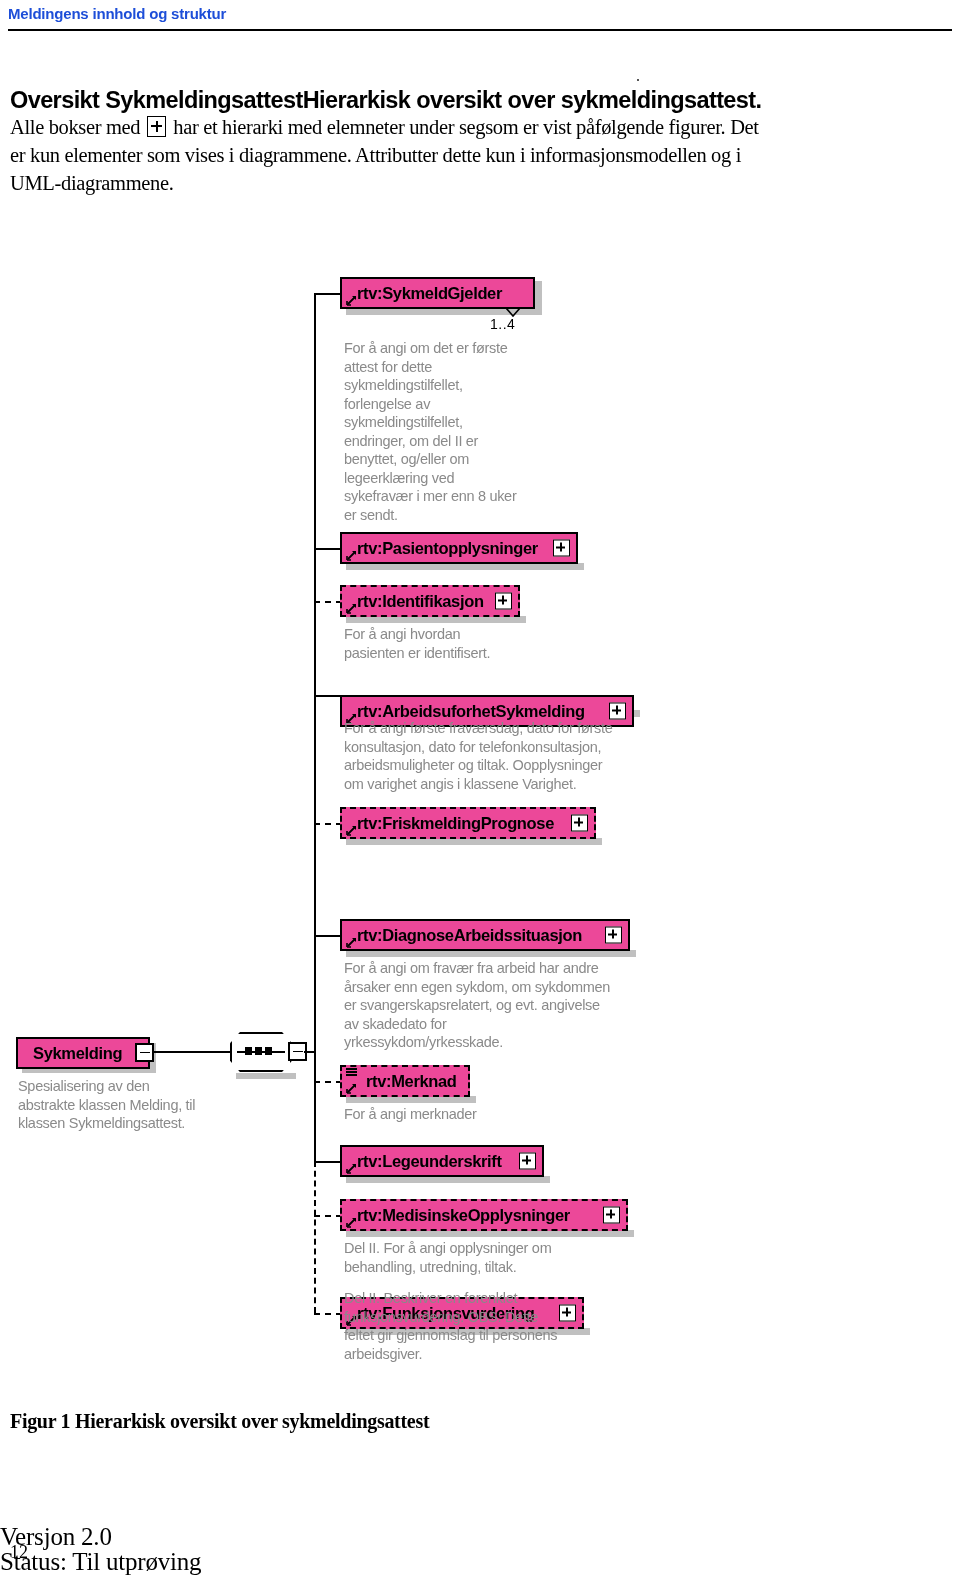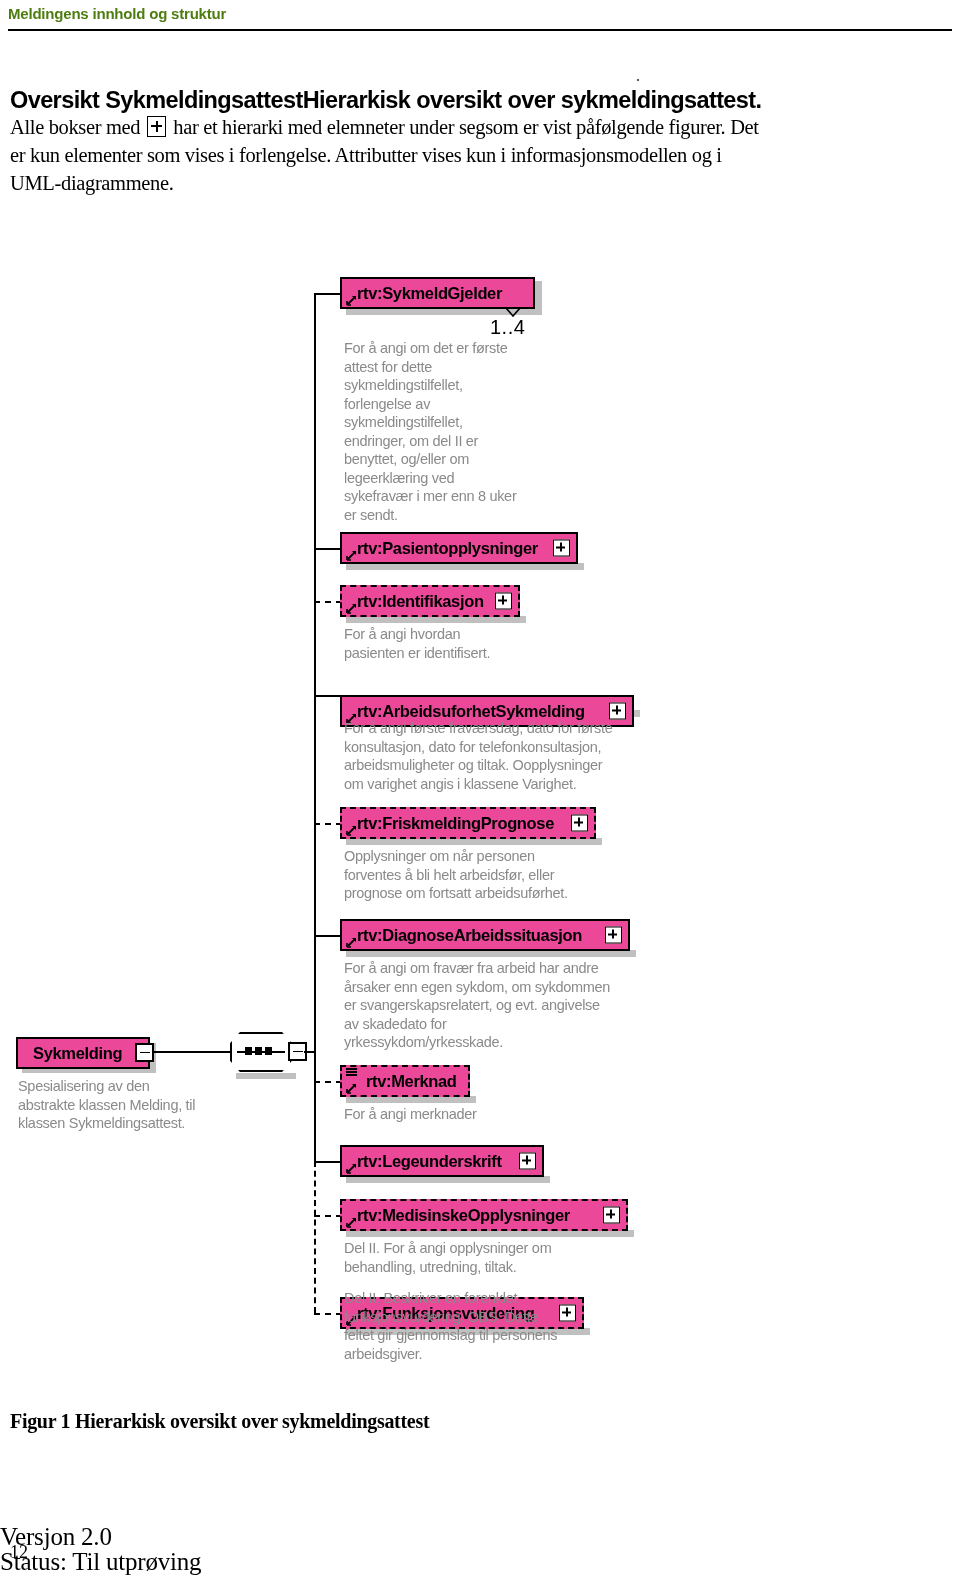--- a/index.html
+++ b/index.html
@@ -22,21 +22,21 @@
     left: 8px;
     top: 4px;
     width: 944px;
   }
   #header-text {
     font-family: "Liberation Sans", sans-serif;
     font-weight: bold;
     font-size: 15px;
     line-height: 20px;
     letter-spacing: -0.2px;
-    color: #4d7c0f;
+    color: #1d4ed8;
   }
   #header-rule {
     position: absolute;
     left: 0px;
     top: 25px;
     width: 944px;
     height: 0;
     border-top: 2px solid #000;
   }
 
@@ -225,21 +225,21 @@
     line-height: 18.5px;
     letter-spacing: -0.3px;
     color: #8a8a8a;
     white-space: pre-line;
   }
 
   
   .mult {
     position: absolute;
     font-family: "Liberation Sans", sans-serif;
-    font-size: 20px;
+    font-size: 14px;
     letter-spacing: 0.5px;
     color: #000;
   }
   .mult-caret {
     position: absolute;
     width: 14px;
     height: 9px;
   }
 
   
@@ -324,21 +324,21 @@
   <div id="header-rule"></div>
 </div>
 
 <div id="title-stray-dot"></div>
 <div id="doc-title">Oversikt SykmeldingsattestHierarkisk oversikt over sykmeldingsattest.</div>
 
 <div id="intro-block">
   <div class="intro-line">
     <span>Alle bokser med</span><span class="plus-inline"></span><span>har et hierarki med elemneter under segsom er vist påfølgende figurer. Det</span>
   </div>
-  <div class="intro-line">er kun elementer som vises i forlengelse. Attributter vises kun i informasjonsmodellen og i</div>
+  <div class="intro-line">er kun elementer som vises i diagrammene. Attributter dette kun i informasjonsmodellen og i</div>
   <div class="intro-line">UML-diagrammene.</div>
 </div>
 
 <div id="diagram">
 
   <div class="node-shadow" style="left:22px; top:812px; width:134px; height:6px;"></div>
   <div class="node-shadow" style="left:150px; top:788px; width:6px; height:30px;"></div>
   <div class="node" id="root-node" style="left:16px; top:782px; width:134px;">
     <span class="node-label">Sykmelding</span>
   </div>
@@ -451,23 +451,20 @@
     <span class="node-arrow">
       <svg viewBox="0 0 12 12" width="12" height="12">
           <path d="M1 11 L1 7 M1 11 L5 11" stroke="#000" stroke-width="1.6" fill="none"></path>
           <path d="M2 10 L9 3" stroke="#000" stroke-width="1.8"></path>
           <path d="M10 2 L10 6 L6 2 Z" fill="#000"></path>
         </svg>
     </span>
     <span class="node-label">rtv:FriskmeldingPrognose</span>
     <span class="expander plus" style="right:6px;"></span>
   </div>
-  <div class="desc" style="left:344px; top:592px; width:280px;">Opplysninger om når personen
-forventes å bli helt arbeidsfør, eller
-prognose om fortsatt arbeidsuførhet.</div>
 
   <div class="branch" style="left:314px; top:680px; width:28px;"></div>
   <div class="node-shadow" style="left:346px; top:695px; width:290px; height:7px;"></div>
   <div class="node" style="left:340px; top:664px; width:290px;">
     <span class="node-arrow">
       <svg viewBox="0 0 12 12" width="12" height="12">
           <path d="M1 11 L1 7 M1 11 L5 11" stroke="#000" stroke-width="1.6" fill="none"></path>
           <path d="M2 10 L9 3" stroke="#000" stroke-width="1.8"></path>
           <path d="M10 2 L10 6 L6 2 Z" fill="#000"></path>
         </svg>

